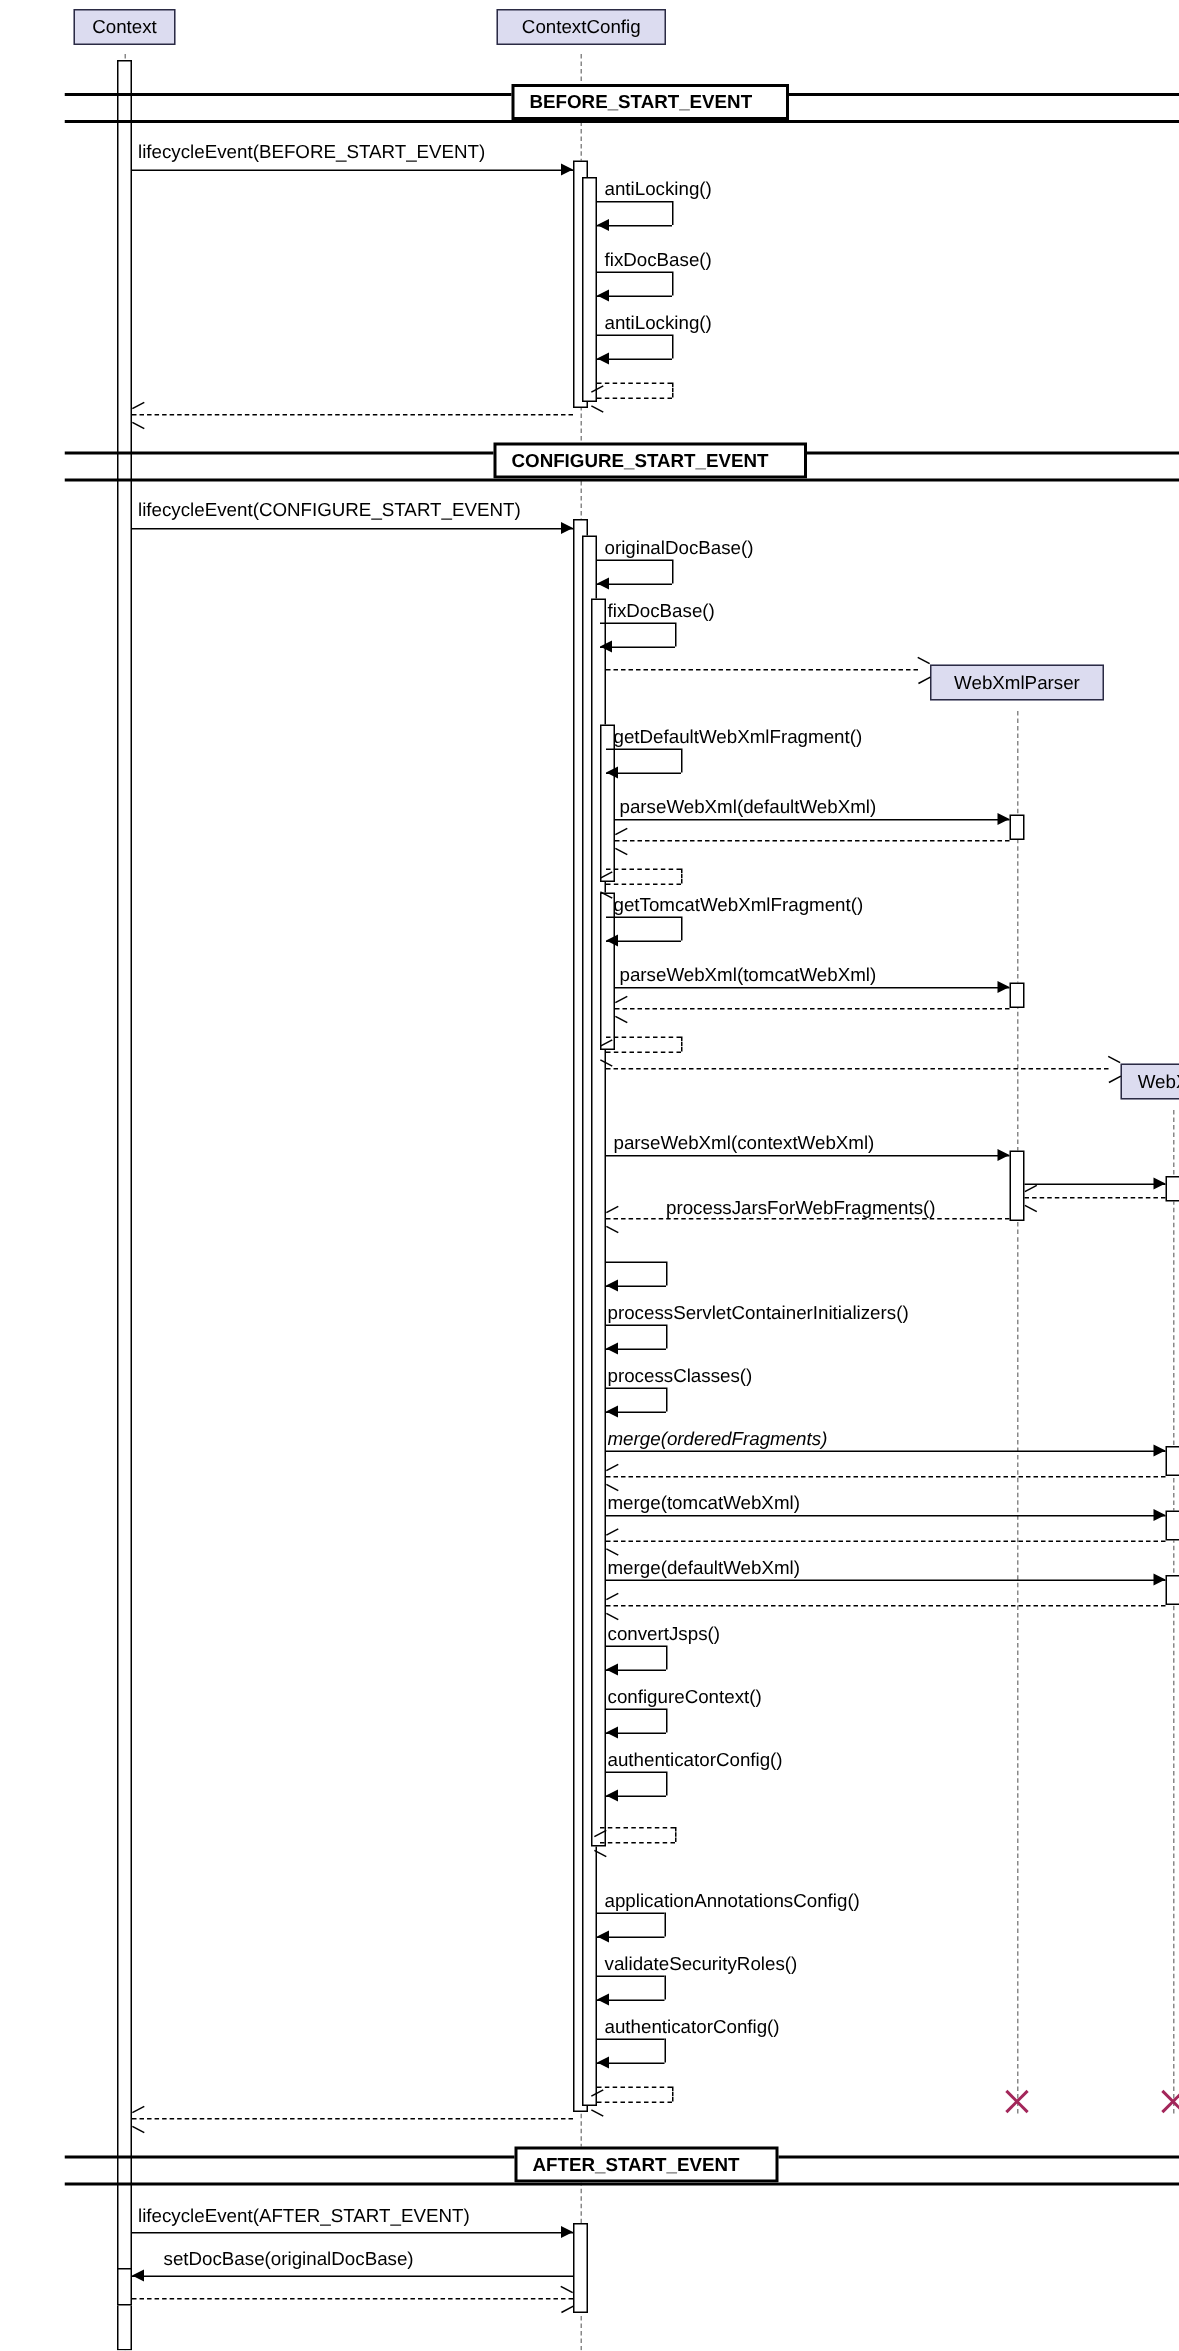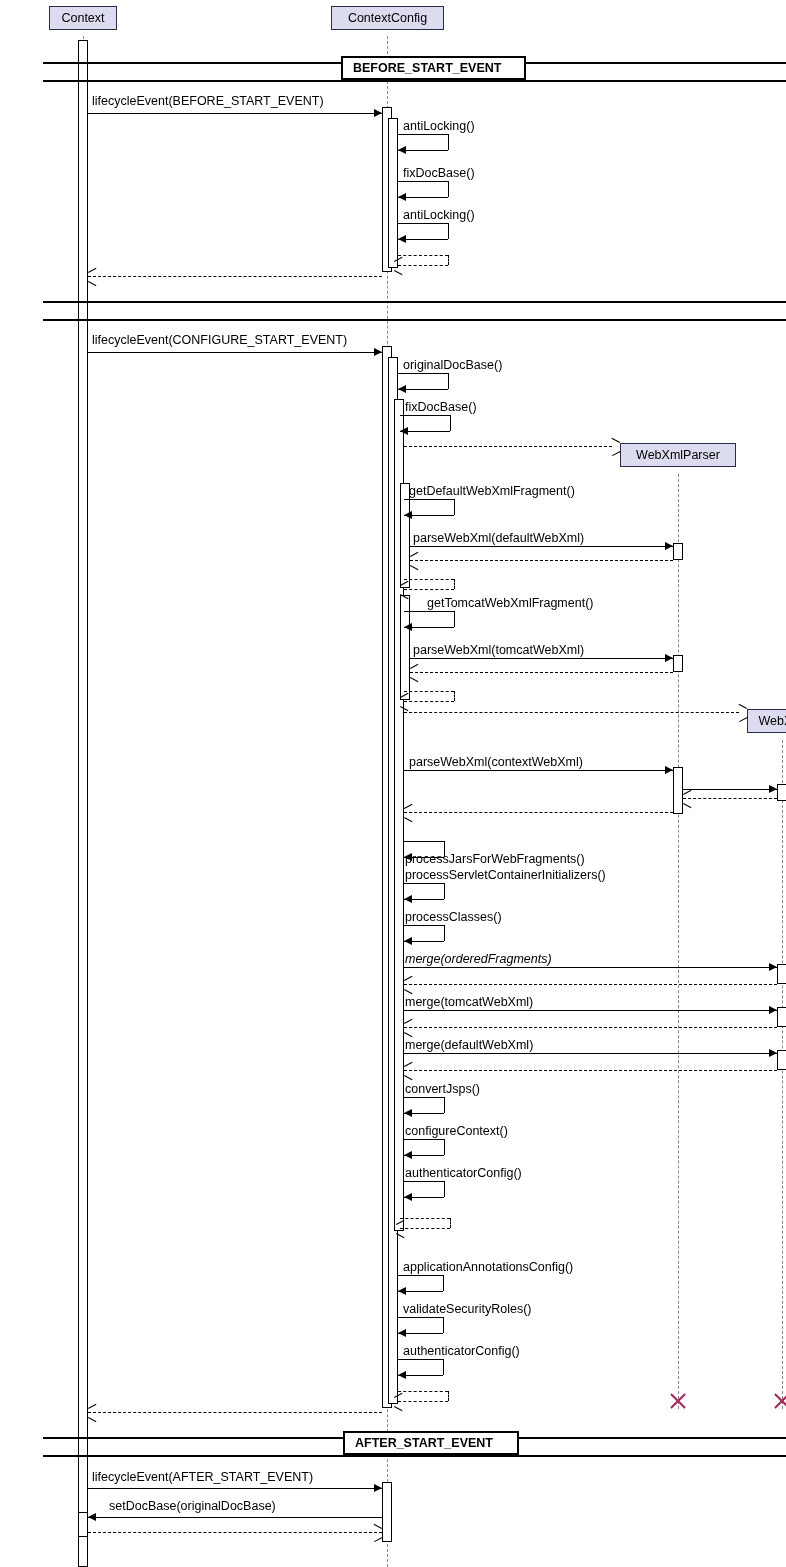--- a/index.html
+++ b/index.html
@@ -108,20 +108,23 @@
   <div class="line dash" style="left:355px;top:255px;width:50px;"></div>
   <div class="vline dash" style="left:405px;top:255px;height:10px;"></div>
   <div class="line dash" style="left:355px;top:265px;width:50px;"></div>
   <div class="arrowOpenL" style="left:351px;top:261px;"></div>
 
   <div class="line dash" style="left:45px;top:276px;width:294px;"></div>
   <div class="arrowOpenL" style="left:45px;top:272px;"></div>
 
   <div class="divider-line" style="top:301px;"></div>
   <div class="divider-line" style="top:319px;"></div>
+  <div class="divider-box" style="left:286px;top:295px;width:209px;">
+    <span>CONFIGURE_START_EVENT</span>
+  </div>
 
   <div class="msg-label" style="left:49px;top:333px;">lifecycleEvent(CONFIGURE_START_EVENT)</div>
   <div class="line" style="left:45px;top:352px;width:294px;"></div>
   <div class="arrowR" style="left:331px;top:348px;"></div>
 
   <div class="msg-label" style="left:360px;top:358px;">originalDocBase()</div>
   <div class="line" style="left:355px;top:373px;width:50px;"></div>
   <div class="vline" style="left:405px;top:373px;height:16px;"></div>
   <div class="line" style="left:355px;top:389px;width:50px;"></div>
   <div class="arrowL" style="left:355px;top:385px;"></div>
@@ -145,21 +148,21 @@
   <div class="line" style="left:367px;top:546px;width:263px;"></div>
   <div class="arrowR" style="left:622px;top:542px;"></div>
   <div class="line dash" style="left:367px;top:560px;width:263px;"></div>
   <div class="arrowOpenL" style="left:367px;top:556px;"></div>
 
   <div class="line dash" style="left:361px;top:579px;width:50px;"></div>
   <div class="vline dash" style="left:411px;top:579px;height:10px;"></div>
   <div class="line dash" style="left:361px;top:589px;width:50px;"></div>
   <div class="arrowOpenL" style="left:357px;top:585px;"></div>
 
-  <div class="msg-label" style="left:384px;top:596px;text-align:right;">getTomcatWebXmlFragment()</div>
+  <div class="msg-label" style="left:366px;top:596px;text-align:right;">getTomcatWebXmlFragment()</div>
   <div class="line" style="left:361px;top:611px;width:50px;"></div>
   <div class="vline" style="left:411px;top:611px;height:16px;"></div>
   <div class="line" style="left:361px;top:627px;width:50px;"></div>
   <div class="arrowL" style="left:361px;top:623px;"></div>
 
   <div class="msg-label" style="left:370px;top:643px;">parseWebXml(tomcatWebXml)</div>
   <div class="line" style="left:367px;top:658px;width:263px;"></div>
   <div class="arrowR" style="left:622px;top:654px;"></div>
   <div class="line dash" style="left:367px;top:672px;width:263px;"></div>
   <div class="arrowOpenL" style="left:367px;top:668px;"></div>
@@ -177,21 +180,21 @@
   <div class="arrowR" style="left:622px;top:766px;"></div>
 
   <div class="line" style="left:640px;top:789px;width:94px;"></div>
   <div class="arrowR" style="left:726px;top:785px;"></div>
   <div class="line dash" style="left:640px;top:798px;width:94px;"></div>
   <div class="arrowOpenL" style="left:640px;top:794px;"></div>
 
   <div class="line dash" style="left:361px;top:812px;width:269px;"></div>
   <div class="arrowOpenL" style="left:361px;top:808px;"></div>
 
-  <div class="msg-label" style="left:362px;top:852px;">processJarsForWebFragments()</div>
+  <div class="msg-label" style="left:362px;top:798px;padding-left:39px;">processJarsForWebFragments()</div>
   <div class="line" style="left:361px;top:841px;width:40px;"></div>
   <div class="vline" style="left:401px;top:841px;height:16px;"></div>
   <div class="line" style="left:361px;top:857px;width:40px;"></div>
   <div class="arrowL" style="left:361px;top:853px;"></div>
 
   <div class="msg-label" style="left:362px;top:868px;">processServletContainerInitializers()</div>
   <div class="line" style="left:361px;top:883px;width:40px;"></div>
   <div class="vline" style="left:401px;top:883px;height:16px;"></div>
   <div class="line" style="left:361px;top:899px;width:40px;"></div>
   <div class="arrowL" style="left:361px;top:895px;"></div>

